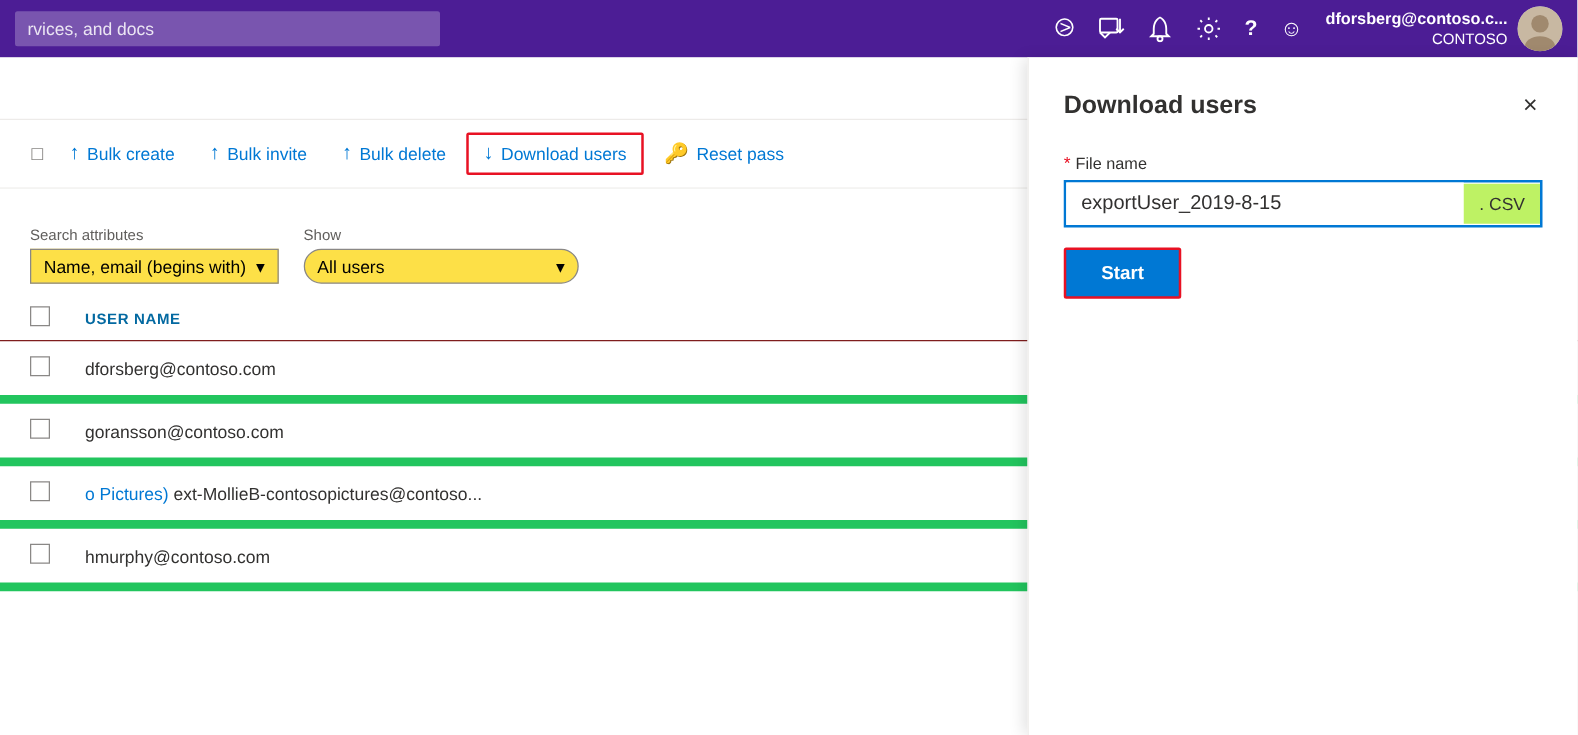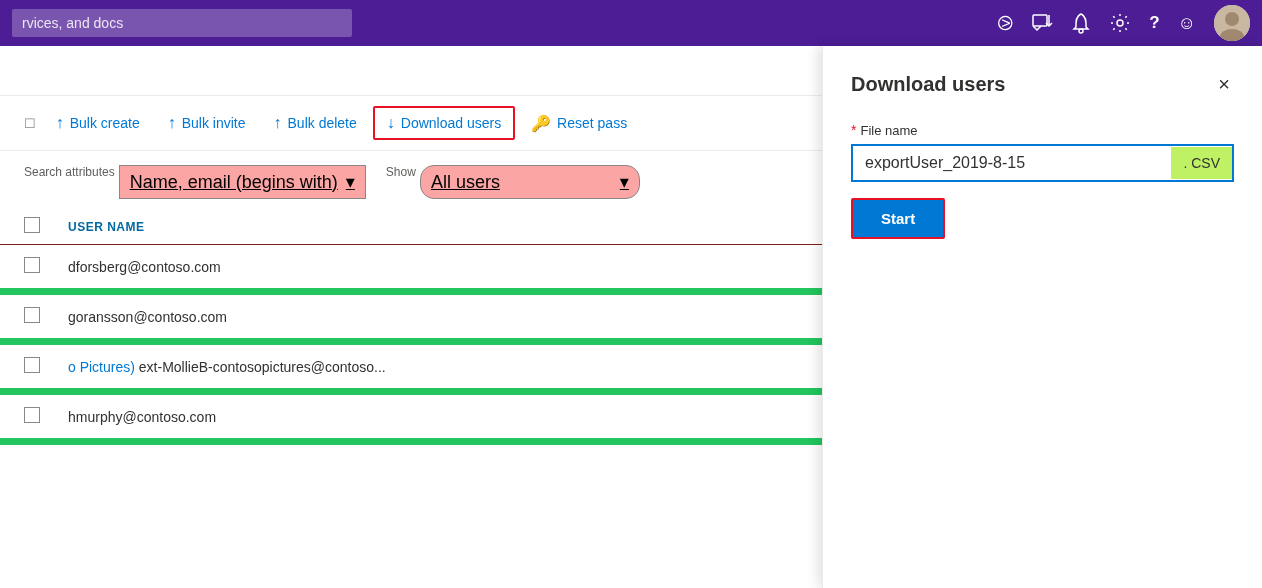--- a/index.html
+++ b/index.html
@@ -110,34 +110,33 @@
     }
 
     
     .filters-row {
       display: flex;
       align-items: flex-end;
       gap: 20px;
       padding: 14px 24px 10px 24px;
       background: #fff;
     }
-    .filter-group { display: flex; flex-direction: row; gap: 4px; }
+    .filter-group { display: flex; flex-direction: column; gap: 4px; margin-top: 16px; }
     .filter-label { font-size: 12px; color: #605e5c; }
     .filter-select {
       display: flex;
       align-items: center;
       justify-content: space-between;
       border: 1px solid #8a8886;
       padding: 5px 10px;
       min-width: 180px;
       cursor: pointer;
-      background: #fca5a5;
-      font-size: 18px;
+      background: #fde047;
+      font-size: 14px;
       gap: 8px;
-      text-decoration: underline;
     }
     .filter-select-show { min-width: 220px; border-radius: 14px; }
 
     
     .users-table {
       width: 100%;
       border-collapse: collapse;
       background: #fff;
     }
     .users-table th {
@@ -277,20 +276,24 @@
     </span>
     <span class="topbar-icon">
       <svg width="22" height="22" viewBox="0 0 22 22" fill="white">
           <circle cx="11" cy="11" r="3" fill="none" stroke="white" stroke-width="1.5"></circle>
           <path d="M11 2v2M11 18v2M2 11h2M18 11h2M4.22 4.22l1.42 1.42M16.36 16.36l1.42 1.42M4.22 17.78l1.42-1.42M16.36 5.64l1.42-1.42" stroke="white" stroke-width="1.5"></path>
         </svg>
     </span>
     <span class="topbar-icon" style="font-weight:bold;font-size:17px;color:#fff;">?</span>
     <span class="topbar-icon" style="font-size:18px;">☺</span>
     <div class="topbar-user">
+      <div class="topbar-user-text">
+        <div class="topbar-user-name">dforsberg@contoso.c...</div>
+        <div class="topbar-user-org">CONTOSO</div>
+      </div>
       <div class="topbar-avatar">
         <svg width="36" height="36" viewBox="0 0 36 36">
             <rect width="36" height="36" fill="#c8b8a2"></rect>
             <circle cx="18" cy="14" r="7" fill="#a0896e"></circle>
             <ellipse cx="18" cy="32" rx="12" ry="8" fill="#a0896e"></ellipse>
           </svg>
       </div>
     </div>
   </div>
 </div>

